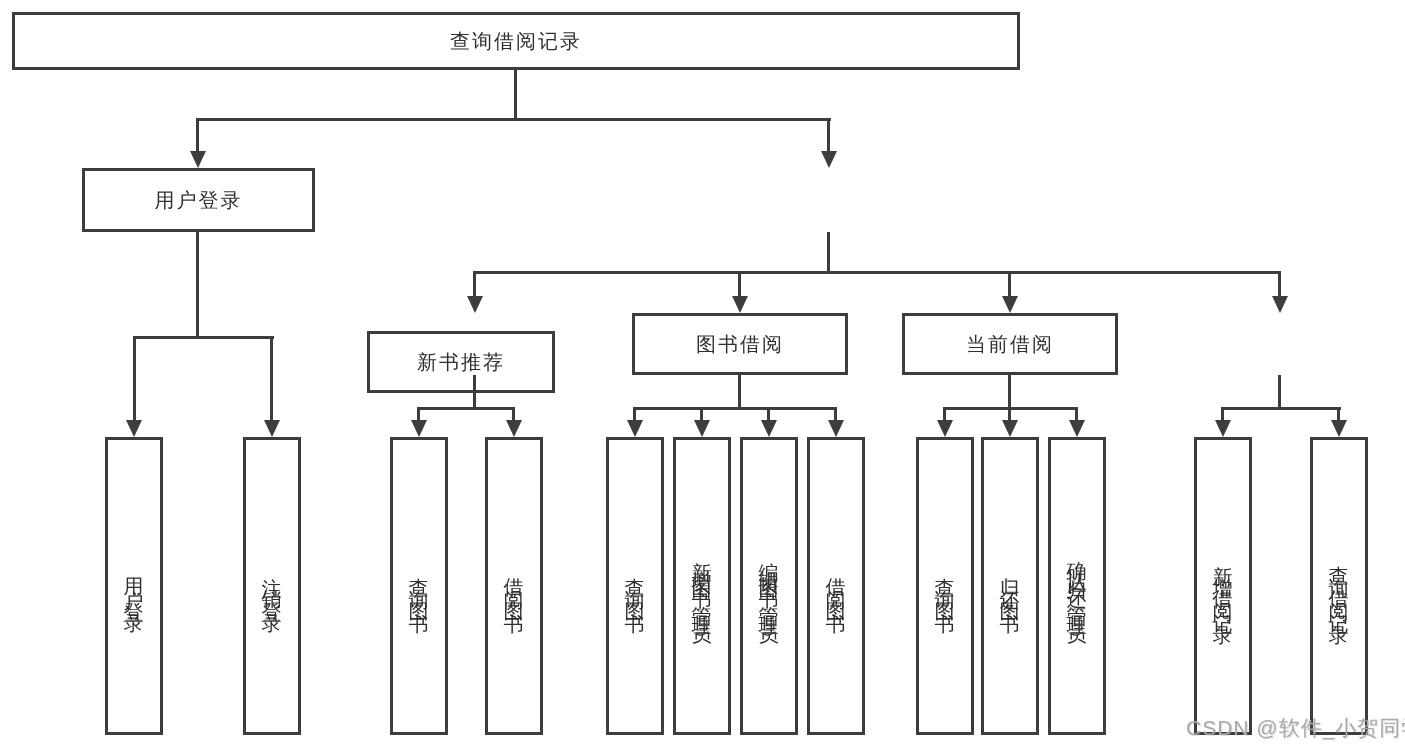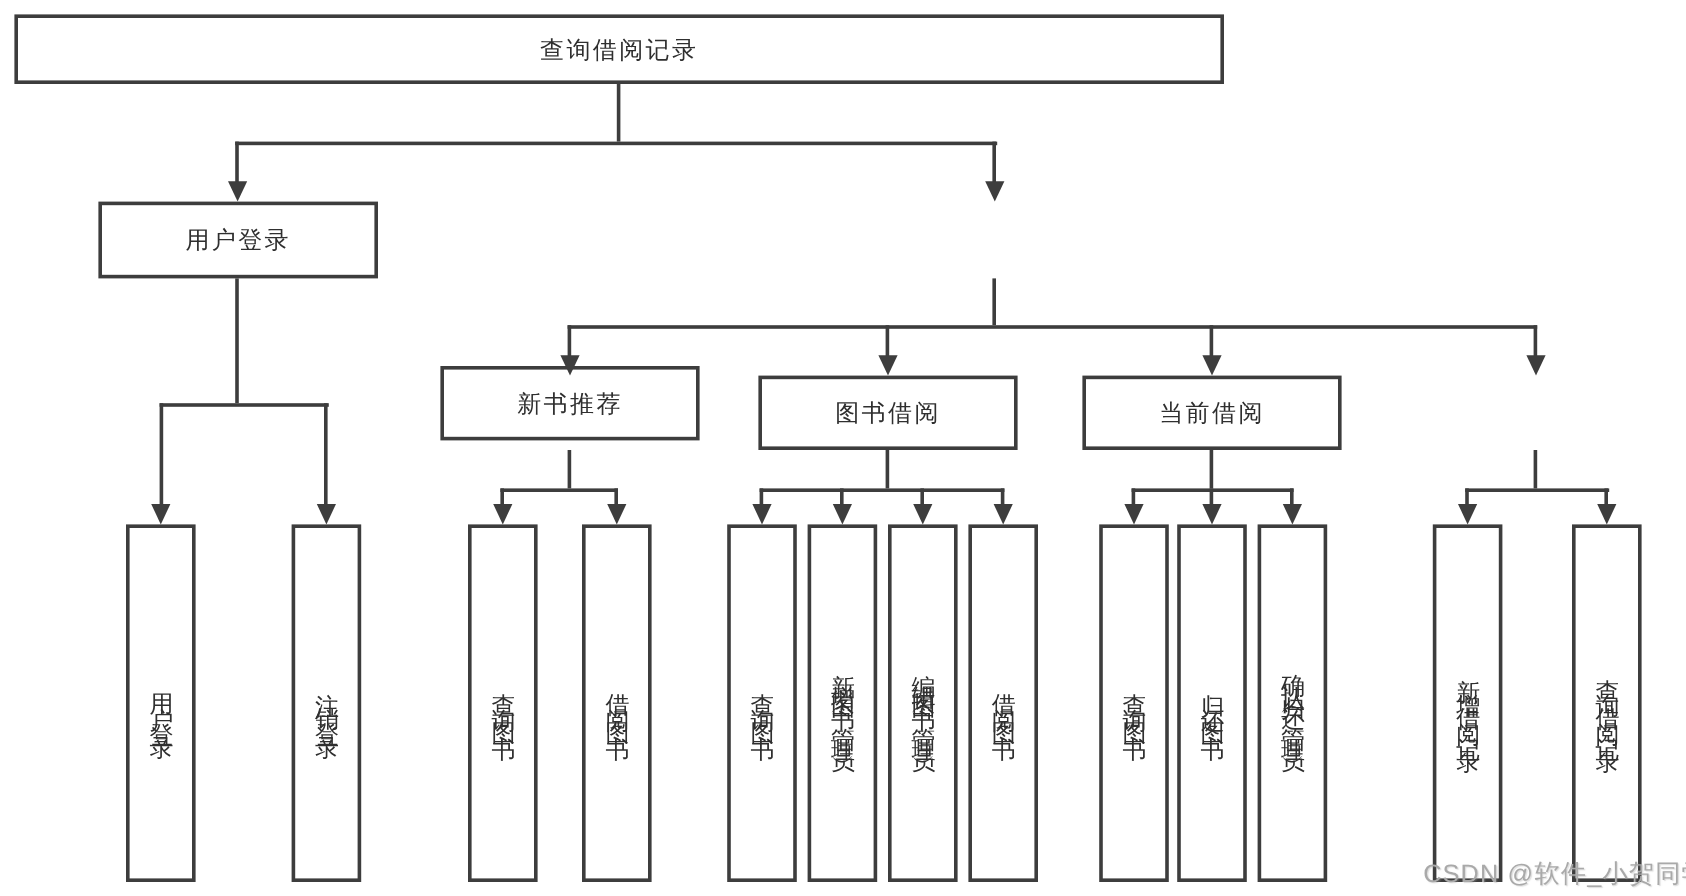--- a/index.html
+++ b/index.html
@@ -79,21 +79,21 @@
 
   <div class="box" style="left:12px; top:12px; width:1008px; height:58px;">
     <span>查询借阅记录</span>
   </div>
 
   <div class="box" style="left:82px; top:168px; width:233px; height:64px;">
     <span>用户登录</span>
   </div>
 
 
-  <div class="box" style="left:367px; top:305px; width:216px; height:62px;justify-content:center;">
+  <div class="box" style="left:367px; top:331px; width:188px; height:62px;justify-content:center;">
     <span>新书推荐</span>
   </div>
 
   <div class="box" style="left:632px; top:313px; width:216px; height:62px;">
     <span>图书借阅</span>
   </div>
 
   <div class="box" style="left:902px; top:313px; width:216px; height:62px;">
     <span>当前借阅</span>
   </div>

